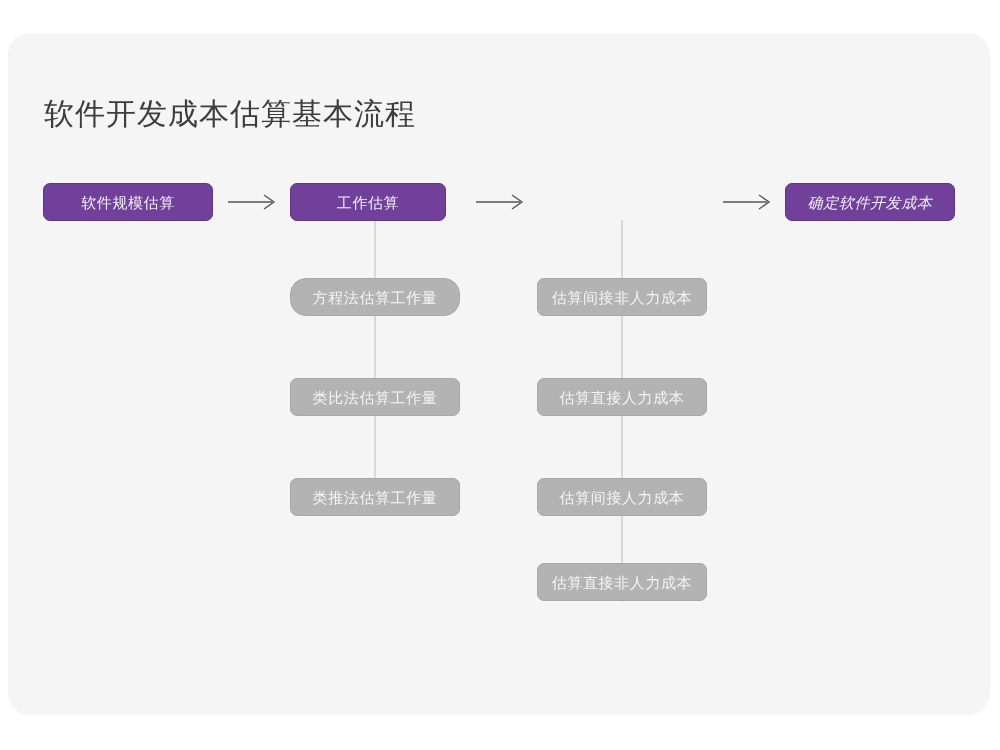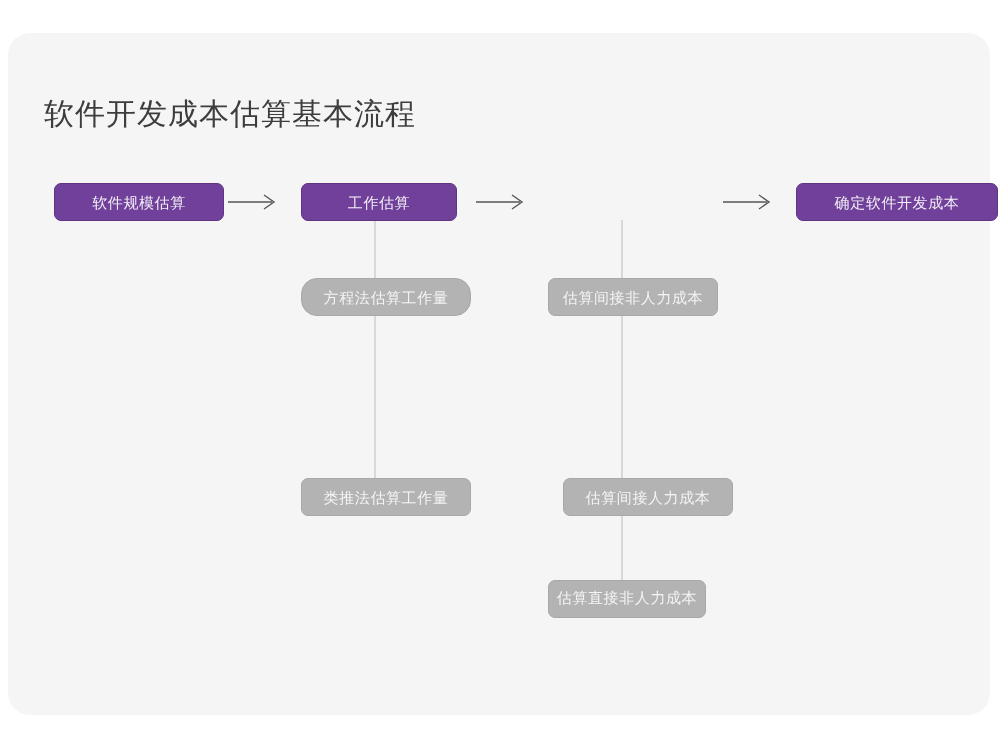--- a/index.html
+++ b/index.html
@@ -53,21 +53,20 @@
     position: absolute;
     box-sizing: border-box;
     display: flex;
     align-items: center;
     justify-content: center;
     border-radius: 7px;
     white-space: nowrap;
     font-size: 15px;
     line-height: 1;
     letter-spacing: 0.6px;
-    margin-left: 11px;
   }
 
   .node.primary {
     background: #70409a;
     border: 1px solid #5d3583;
     color: #f2eef7;
     height: 38px;
   }
 
   .node.sub {
@@ -122,27 +121,29 @@
   </div>
 
 
   <div class="arrow" style="left:723px; top:192px; width:48px;">
     <svg width="48" height="20" viewBox="0 0 48 20">
       <line x1="0" y1="10" x2="44" y2="10" stroke="#555555" stroke-width="1.4"></line>
       <polyline points="36,3 46,10 36,17" fill="none" stroke="#555555" stroke-width="1.4"></polyline>
     </svg>
   </div>
 
-  <div class="node primary" style="left:785px; top:183px; width:202px;">确定软件开发成本</div>
+  <div class="node primary" style="left:785px; top:183px; width:170px;font-style:italic;">确定软件开发成本</div>
 
   <div class="node sub" style="left:290px; top:278px; width:170px;border-radius:16px;">方程法估算工作量</div>
 
+  <div class="node sub" style="left:290px; top:378px; width:170px;">类比法估算工作量</div>
 
   <div class="node sub" style="left:537px; top:278px; width:170px;">估算间接非人力成本</div>
 
   <div class="node sub" style="left:290px; top:478px; width:170px;">类推法估算工作量</div>
 
+  <div class="node sub" style="left:537px; top:378px; width:170px;">估算直接人力成本</div>
 
-  <div class="node sub" style="left:552px; top:478px; width:170px;">估算间接人力成本</div>
+  <div class="node sub" style="left:537px; top:478px; width:170px;">估算间接人力成本</div>
 
-  <div class="node sub" style="left:537px; top:580px; width:158px;font-family:Liberation Mono, monospace;">估算直接非人力成本</div>
+  <div class="node sub" style="left:537px; top:563px; width:170px;">估算直接非人力成本</div>
 
 </div>
 
 </body></html>

